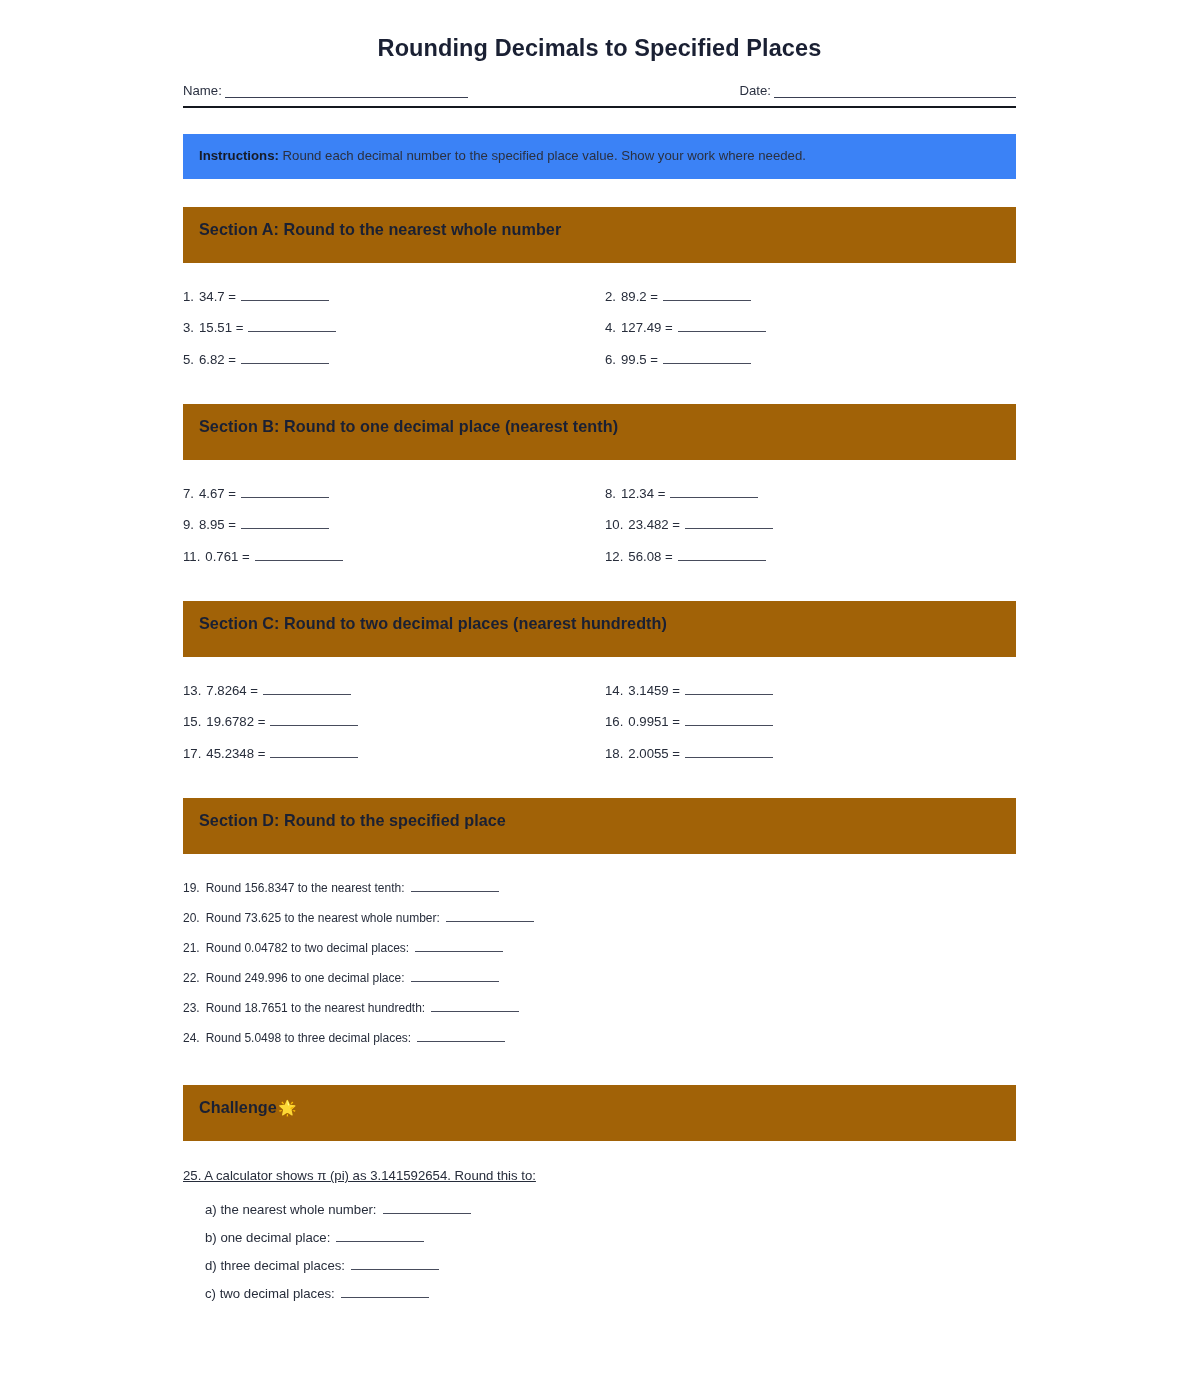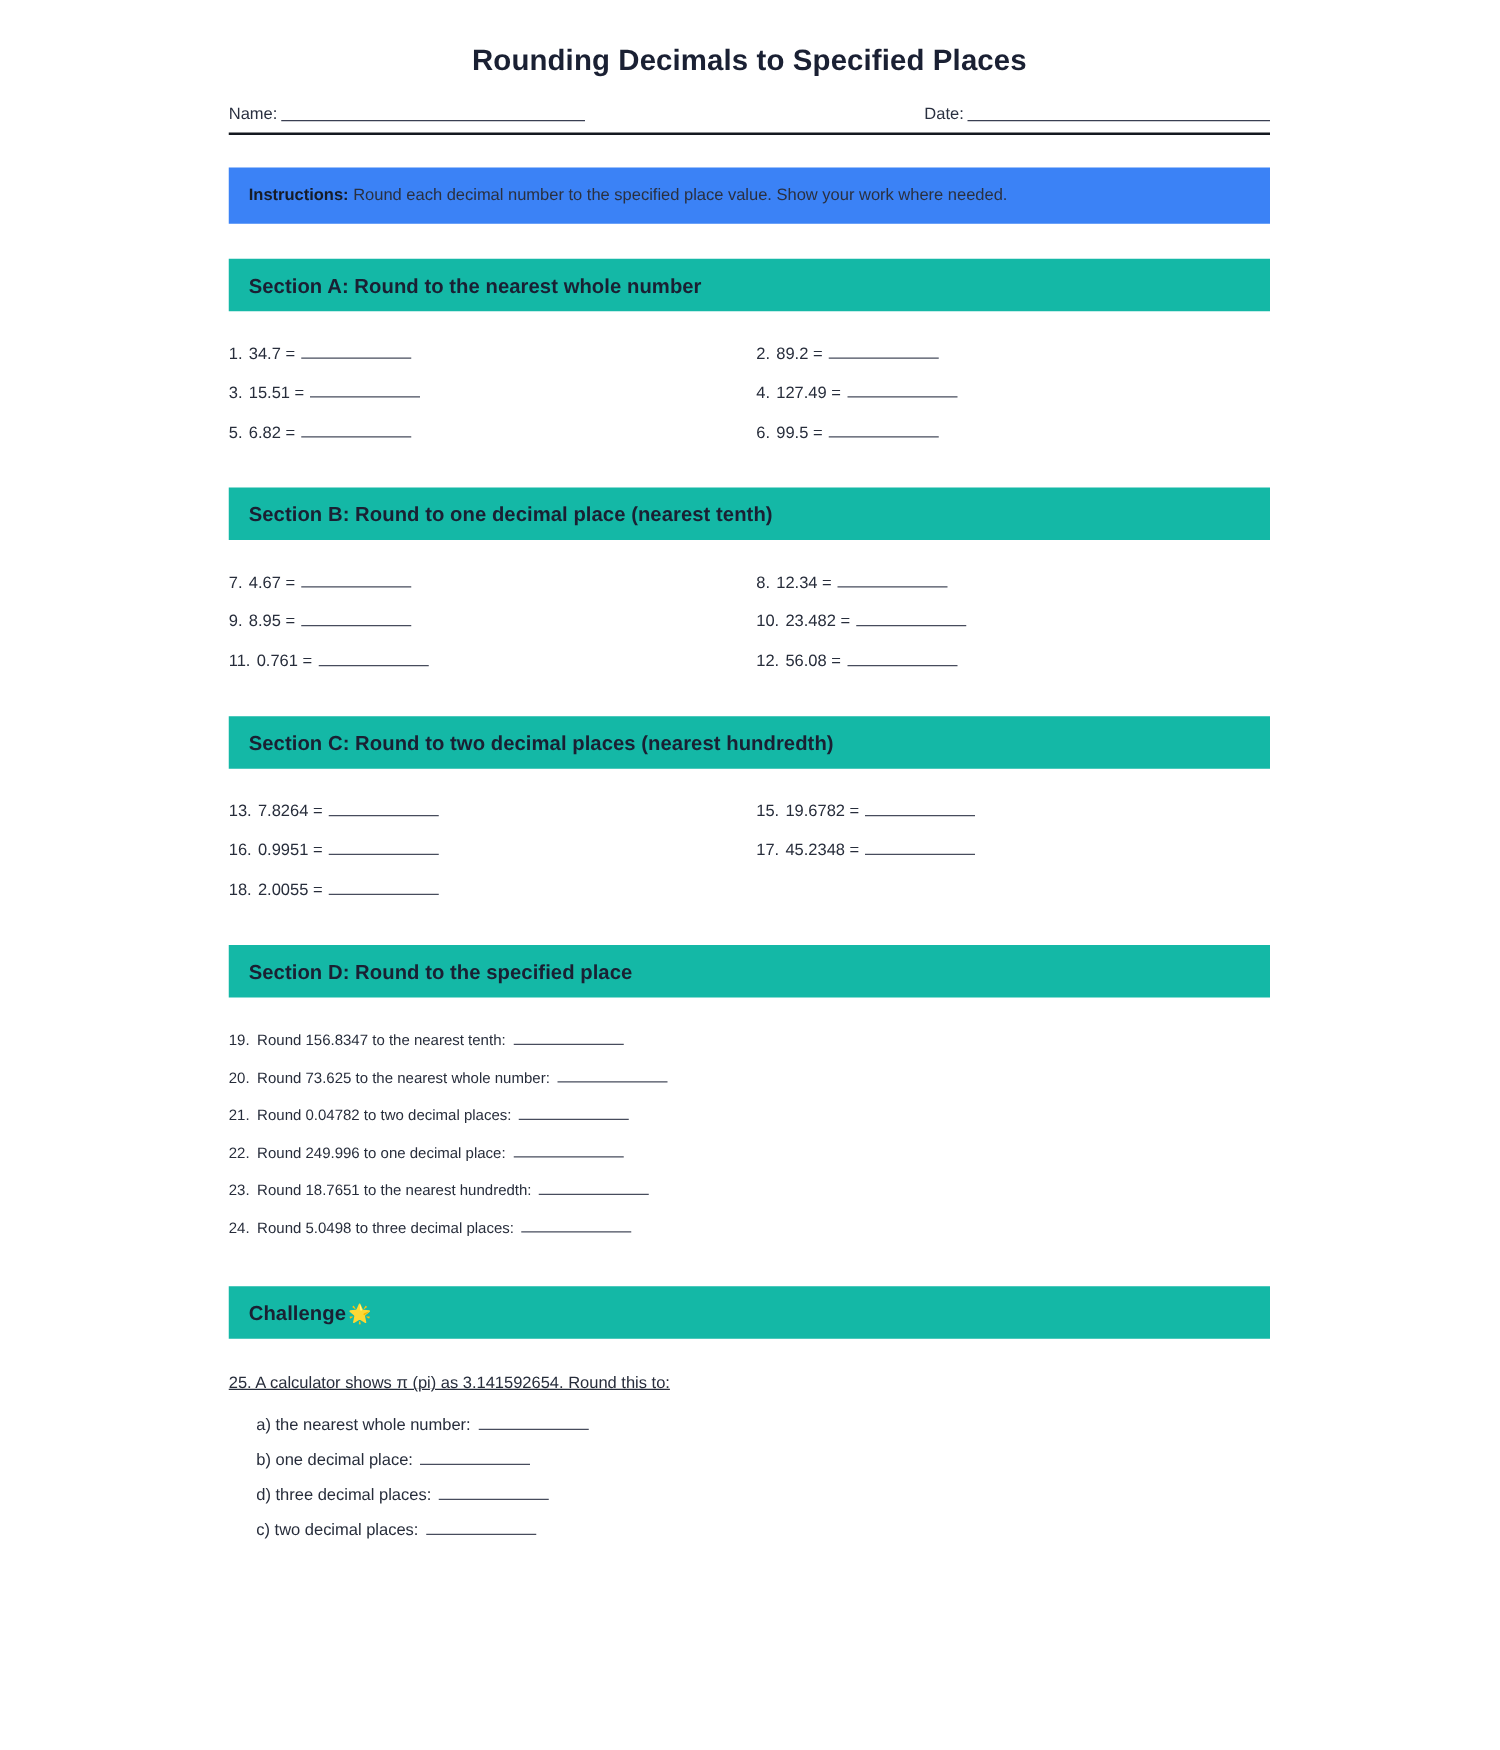--- a/index.html
+++ b/index.html
@@ -44,21 +44,21 @@
   .namedate {
     display: flex;
     justify-content: space-between;
     align-items: flex-end;
     margin-top: 21px;
     font-size: 13.2px;
     color: #2a3040;
   }
   .field {
     display: flex;
-    align-items: flex-start;
+    align-items: center;
     white-space: nowrap;
   }
   .field-label { margin-right: 3px; }
   .rule-line {
     display: inline-block;
     border-bottom: 1px solid #3a3f52;
     height: 13px;
   }
   .name-rule { width: 243px; }
   .date-rule { width: 242px; }
@@ -75,22 +75,22 @@
     padding: 13px 16px 14px 16px;
     margin-top: 26px;
     font-size: 13.2px;
     color: #2a3040;
     line-height: 1.35;
   }
   .instructions b { color: #161b26; font-weight: bold; }
 
   
   .section-head {
-    background: #14b8a6;
-    padding: 13px 16px 10px 16px;
+    background: #a16207;
+    padding: 13px 16px 24px 16px;
     font-size: 16.2px;
     font-weight: bold;
     color: #1a2033;
     letter-spacing: 0.05px;
   }
   .sec-a  { margin-top: 28px; }
   .sec-b  { margin-top: 29px; }
   .sec-c  { margin-top: 29px; }
   .sec-d  { margin-top: 29px; }
   .sec-ch { margin-top: 33px; }
@@ -260,20 +260,25 @@
     <div class="section-head sec-c">
       <span>Section C: Round to two decimal places (nearest hundredth)</span>
     </div>
     <div class="grid">
       <div class="prob">
         <span class="txt">13.</span>
         <span class="txt">7.8264 =</span>
         <span class="blank"></span>
       </div>
       <div class="prob">
+        <span class="txt">14.</span>
+        <span class="txt">3.1459 =</span>
+        <span class="blank"></span>
+      </div>
+      <div class="prob">
         <span class="txt">15.</span>
         <span class="txt">19.6782 =</span>
         <span class="blank"></span>
       </div>
       <div class="prob">
         <span class="txt">16.</span>
         <span class="txt">0.9951 =</span>
         <span class="blank"></span>
       </div>
       <div class="prob">

